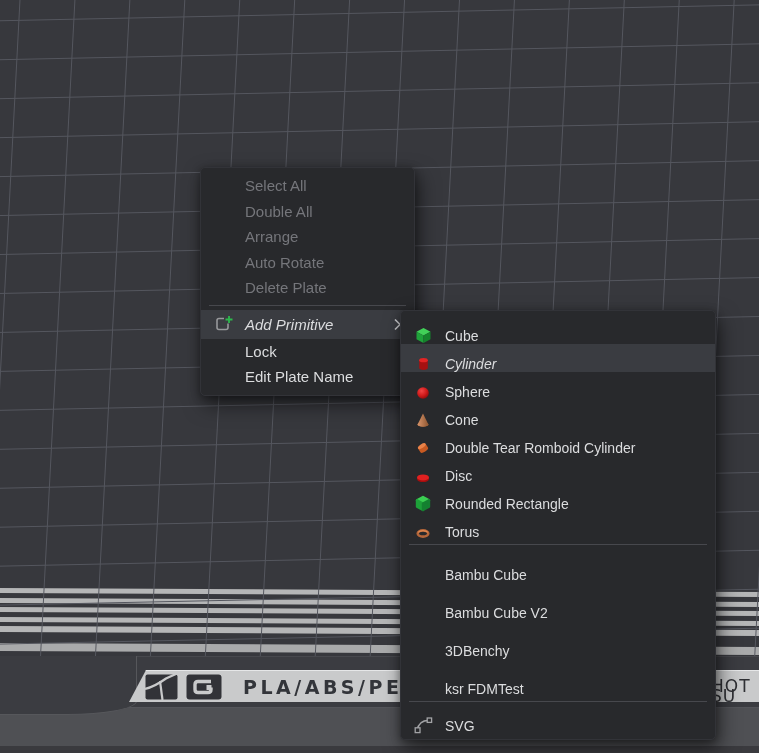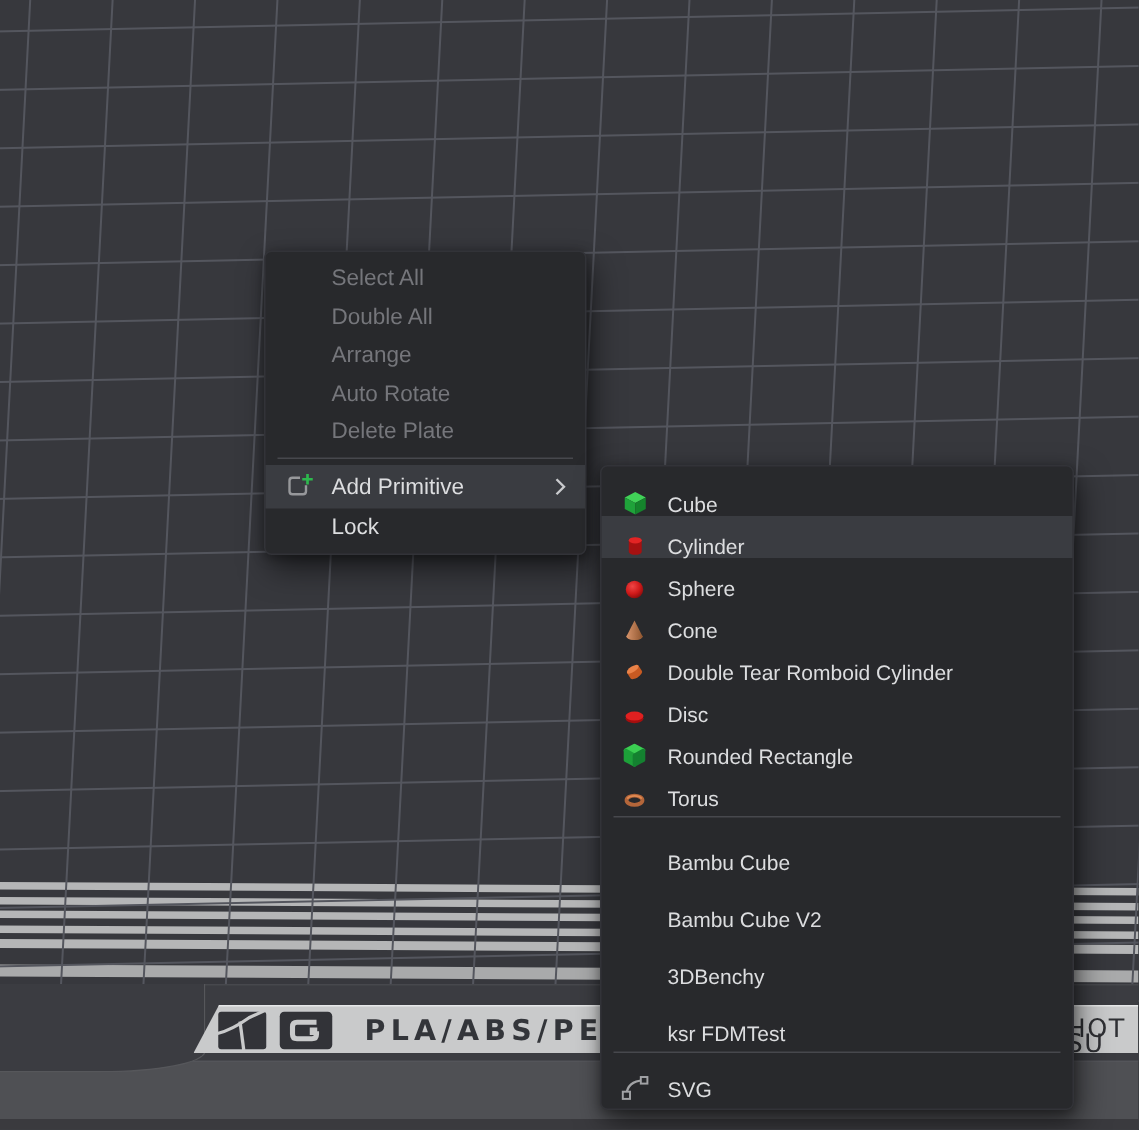--- a/index.html
+++ b/index.html
@@ -42,29 +42,29 @@
   .logo{flex:0 0 auto;margin-right:8px;}
   .hot-group{position:absolute;left:540px;top:11px;display:flex;align-items:flex-end;gap:7px;}
   .hot-text{font-weight:normal;font-size:17px;line-height:9.5px;letter-spacing:1px;
     color:#2f3034;font-family:"DejaVu Sans",sans-serif;white-space:nowrap;}
   
   .menu{
     position:absolute;background:#28292c;border:1px solid #323338;border-radius:5px;
     box-shadow:4px 9px 20px rgba(0,0,0,.50),0 2px 8px rgba(0,0,0,.35);
     padding:5px 0;box-sizing:border-box;z-index:10;
   }
-  .ctx{left:176px;top:167px;width:215px;}
+  .ctx{left:200px;top:167px;width:215px;}
   .sub{left:400px;top:310px;width:316px;z-index:11;}
   .mi{display:flex;align-items:center;box-sizing:border-box;color:#dcdddf;cursor:default;}
   .ctx .mi{height:25.5px;padding:0 12px;font-size:15px;}
   .ctx .mi.hl{height:29px;}
   .sub .mi{height:28px;padding:0 10px 0 9px;font-size:14px;align-items:flex-end;}
   .sub .mi.plain{height:26px;margin-top:12px;}
   .mi.disabled{color:#75767b;}
-  .mi.hl{background:#3a3c41;}
+  .mi.hl{background:#3a3c41;font-style:italic;}
   .ctx .ic{width:22px;flex:0 0 22px;margin-right:10px;display:flex;align-items:center;}
   .sub .ic{width:26px;flex:0 0 26px;margin-right:9px;display:flex;align-items:center;justify-content:center;}
   .lbl{white-space:nowrap;}
   .arrow{margin-left:auto;display:flex;align-items:center;}
   .sep{height:1px;background:#47484d;margin:4px 8px;}
 </style>
 </head>
 <body>
 
 <div style="position:absolute;inset:0;">
@@ -142,20 +142,24 @@
     <span class="arrow">
       <svg width="9" height="13" viewBox="0 0 9 13">
           <path d="M2,1.5 L7,6.5 L2,11.5" fill="none" stroke="#c9cacd" stroke-width="1.6"></path>
         </svg>
     </span>
   </div>
   <div class="mi">
     <span class="ic"></span>
     <span class="lbl">Lock</span>
   </div>
+  <div class="mi">
+    <span class="ic"></span>
+    <span class="lbl">Edit Plate Name</span>
+  </div>
 </div>
 
 <div class="menu sub">
   <div class="mi">
     <span class="ic">
       <svg width="17" height="17" viewBox="0 0 17 17">
         <polygon points="8.5,1 15.5,4.7 8.5,8.4 1.5,4.7" fill="#41d158"></polygon>
         <polygon points="1.5,4.7 8.5,8.4 8.5,16 1.5,12.3" fill="#1fa23a"></polygon>
         <polygon points="15.5,4.7 8.5,8.4 8.5,16 15.5,12.3" fill="#15842c"></polygon>
       </svg>

